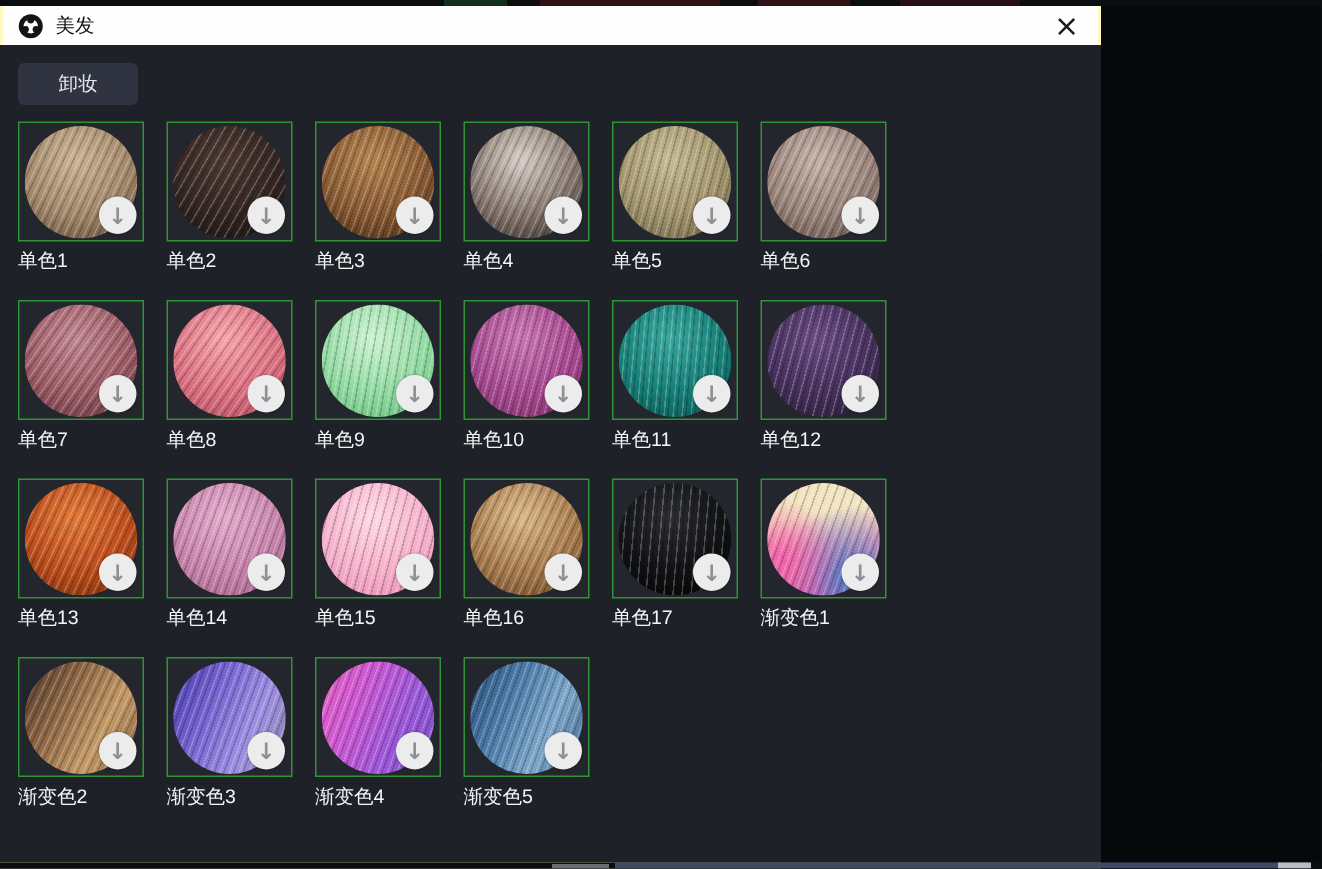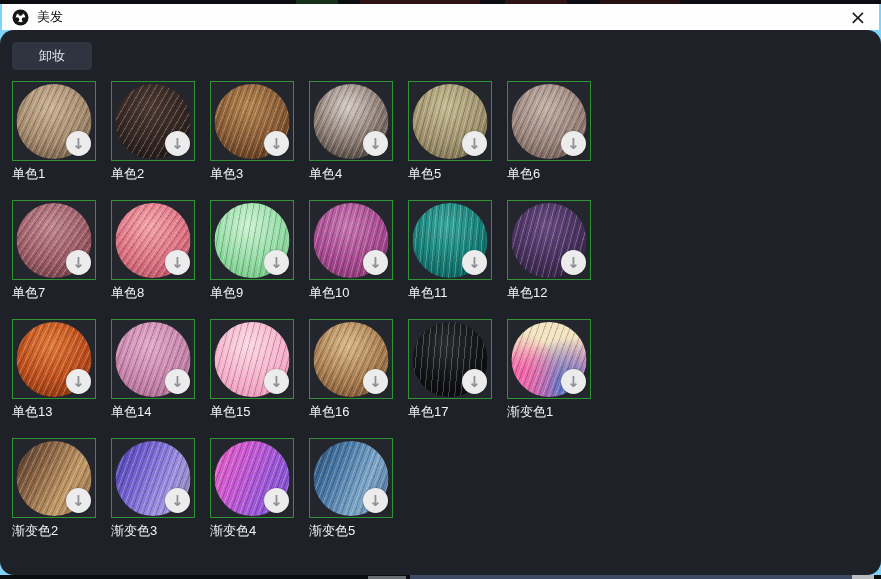--- a/index.html
+++ b/index.html
@@ -1,35 +1,35 @@
 <!DOCTYPE html>
 <html><head>
 <meta charset="utf-8">
 <style>
   * { margin:0; padding:0; box-sizing:border-box; }
   html,body { width:881px; height:579px; overflow:hidden; background:#06080a;
               font-family:"Liberation Sans","DejaVu Sans",sans-serif; }
 
-  #root { position:relative; width:881px; height:579px; background:#7dd3fc; }
+  #root { position:relative; width:734px; height:579px; background:#fef9c3; }
 
   
   .top-strip { position:absolute; left:0; top:0; width:881px; height:4px; background:#0b0d10; }
   .frag { position:absolute; top:0; height:4px; }
 
   
   .titlebar { position:absolute; left:2px; right:2px; top:4px; height:26px;
               background:#fefefe; display:flex; align-items:center; padding:0 10px; }
   .app-logo { width:17px; height:17px; flex:0 0 auto; }
   .win-title { margin-left:8px; font-size:13px; color:#0d0d0d; }
   .close-btn { margin-left:auto; width:22px; height:22px; border:none; background:transparent;
                font-size:20px; line-height:20px; color:#1a1a1a; cursor:pointer;
                display:flex; align-items:center; justify-content:center; font-family:"DejaVu Sans",sans-serif; }
 
   
-  .dialog-body { position:absolute; left:0; right:0; top:30px; height:545px; background:#1e2127;border-radius:14px; }
+  .dialog-body { position:absolute; left:0; right:0; top:30px; height:545px; background:#1e2127; }
 
   .remove-btn { position:absolute; left:12px; top:12px; width:80px; height:28px;
                 background:#2f3440; border:none; border-radius:4px;
                 color:#e3e6ea; font-size:13px; cursor:pointer;
                 font-family:"Liberation Sans","DejaVu Sans",sans-serif; }
 
   
   .grid { position:absolute; left:12px; top:51px;
           display:grid; grid-template-columns:repeat(6,84px);
           column-gap:15px; row-gap:19px; }

